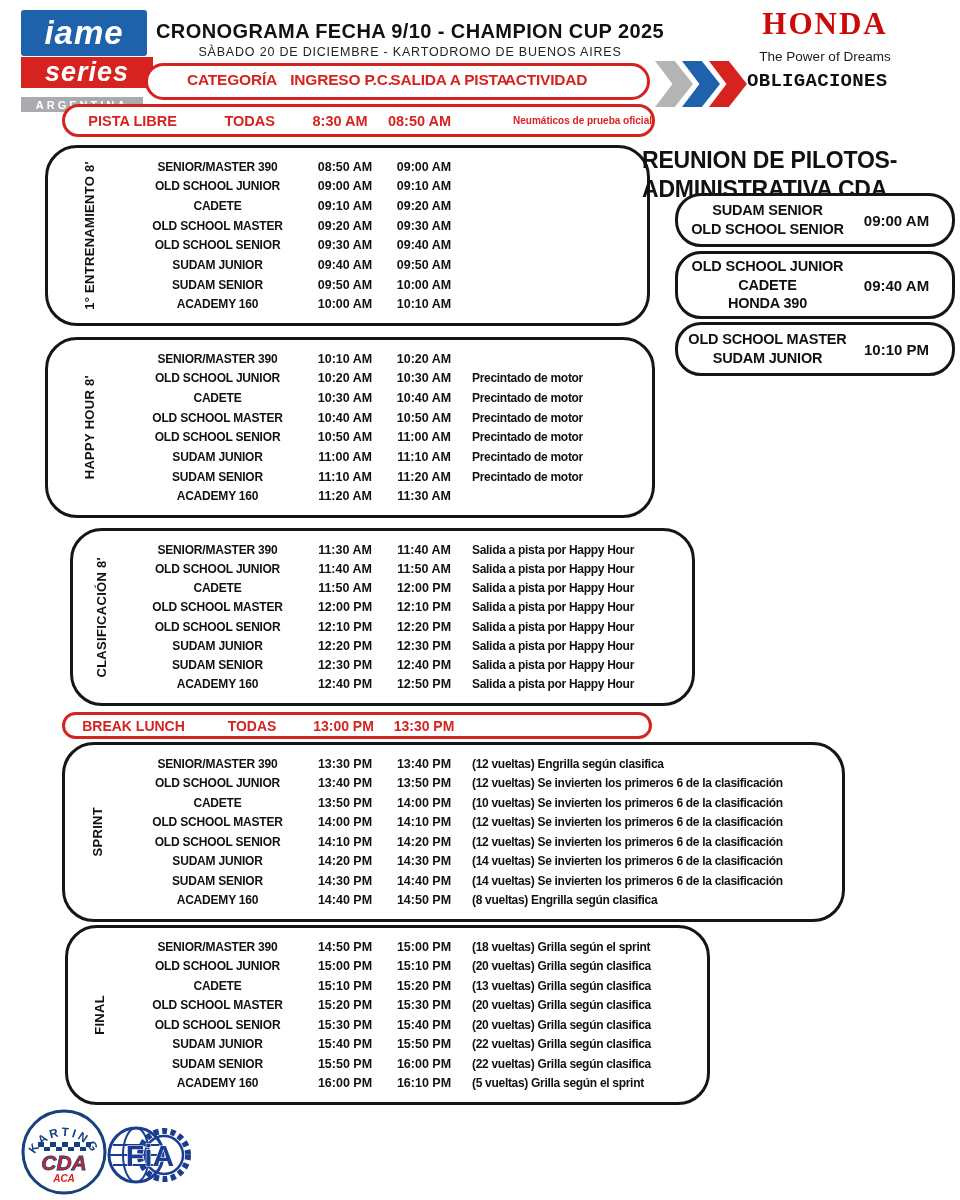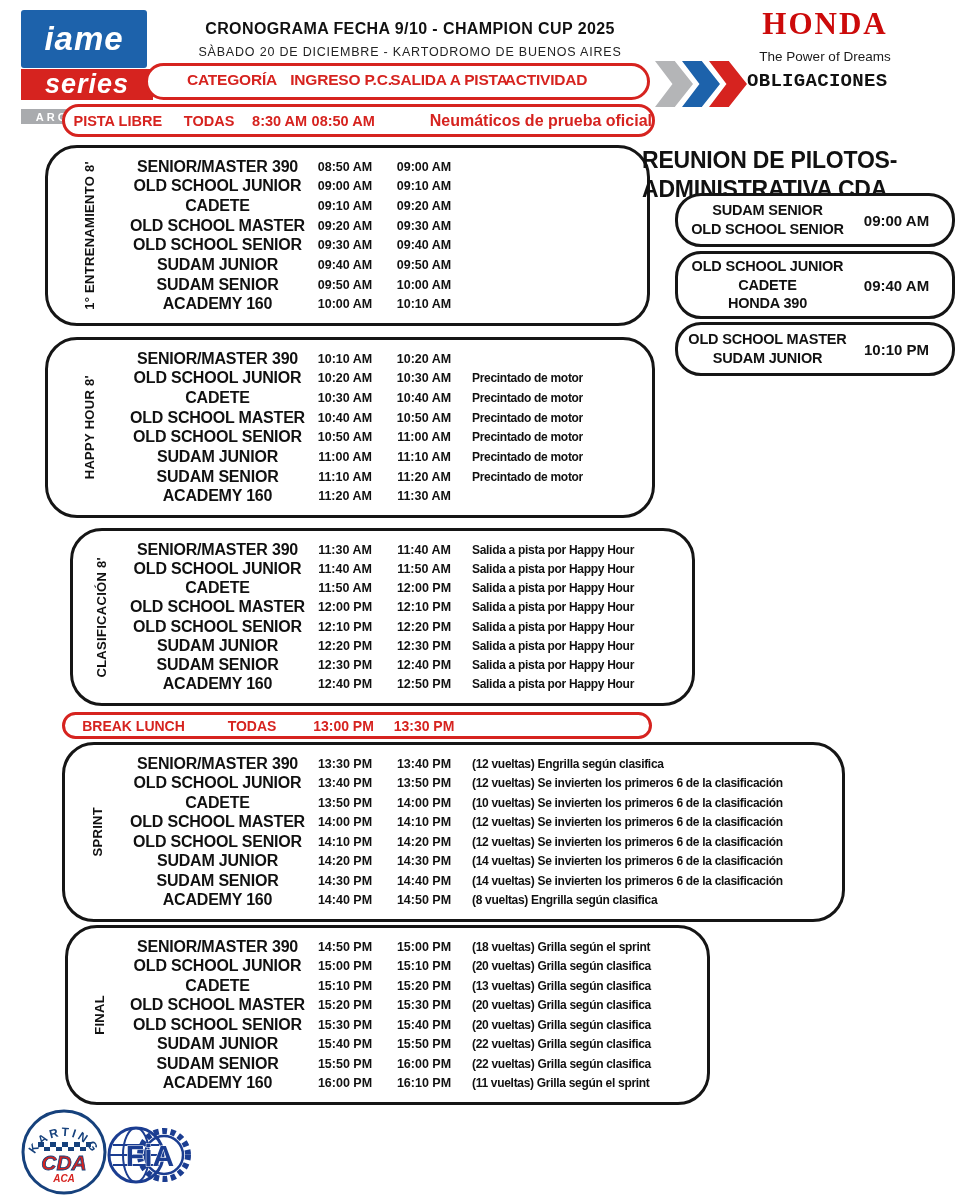--- a/index.html
+++ b/index.html
@@ -6,33 +6,33 @@
     --red:#d6231f; --blue:#1d62ab; --gray:#a9abae; --chevron-gray:#b4b5b7;
     --honda-red:#cc0a0a; --black:#151515; --fia-blue:#1b3d91; --cda-blue:#16417c;
   }
   *{box-sizing:border-box; margin:0; padding:0;}
   html,body{width:960px; height:1200px; background:#fff; overflow:hidden;
     font-family:"Liberation Sans", sans-serif;}
   .page{position:absolute; inset:0; width:960px; height:1200px;}
 
   
   .iame-logo{position:absolute; left:21px; top:10px;}
-  .iame-blue{width:126px; height:58px; background:var(--blue); color:#fff;
+  .iame-blue{width:126px; height:46px; background:var(--blue); color:#fff;
     font-weight:800; font-style:italic; font-size:33px; letter-spacing:1px;
     display:flex; align-items:center; justify-content:center; border-radius:3px;}
   .iame-red{width:132px; height:31px; background:var(--red); color:#fff;
     font-weight:800; font-style:italic; font-size:27px; letter-spacing:1px;
     display:flex; align-items:center; justify-content:center; margin-top:1px;}
   .iame-gray{width:122px; height:15px; background:var(--gray); color:#fff;
     font-weight:700; font-size:11px; letter-spacing:3px;
     display:flex; align-items:center; justify-content:center; margin-top:9px;}
 
   
   .title{position:absolute; left:150px; top:20px; width:520px; text-align:center;
-    font-size:16px; font-weight:800; letter-spacing:.4px; color:#111; white-space:nowrap;}
+    font-size:20px; font-weight:800; letter-spacing:.4px; color:#111; white-space:nowrap;}
   .subtitle{position:absolute; left:150px; top:45px; width:520px; text-align:center;
     font-size:12.5px; font-weight:400; letter-spacing:.8px; color:#222; white-space:nowrap;}
 
   
   .honda{position:absolute; left:735px; top:8px; width:180px; text-align:center;}
   .honda-word{font-family:"Liberation Serif", serif; font-weight:900; font-size:31px;
     letter-spacing:2px; color:var(--honda-red); line-height:1;}
   .honda-tag{font-size:13.5px; color:#1a1a1a; margin-top:10px;}
 
   
@@ -56,40 +56,40 @@
   
   .pill{position:absolute; border:3px solid var(--red); border-radius:18px;
     background:#fff; color:var(--red); display:flex; align-items:center;
     font-weight:800; white-space:nowrap;}
   .pill-pista{left:62px; top:104px; width:593px; height:33px; font-size:14.5px;}
   .pill-break{left:62px; top:712px; width:590px; height:27px; font-size:14px; border-radius:14px;}
   .p-label{width:137px; text-align:center;}
   .p-cat{width:100px; text-align:center;}
   .p-t1{width:83px; text-align:center;}
   .p-t2{width:78px; text-align:center;}
-  .p-act{padding-left:8px; font-size:16px;margin-left:47px;}
+  .p-act{padding-left:8px; font-size:10px;margin-left:47px;}
 
   
   .session-box{position:absolute; border:3px solid var(--black); border-radius:32px;
     background:#fff; display:flex;}
   .box1{left:45px; top:145px; width:605px; height:181px;}
   .box2{left:45px; top:337px; width:610px; height:181px;}
   .box3{left:70px; top:528px; width:625px; height:178px;}
   .box4{left:62px; top:742px; width:783px; height:180px;}
   .box5{left:65px; top:925px; width:645px; height:180px;}
   .box1 .session-label-col{width:82px;} .box2 .session-label-col{width:82px;}
   .box3 .session-label-col{width:57px;} .box4 .session-label-col{width:65px;}
   .box5 .session-label-col{width:62px;}
   .session-label-col{display:flex; align-items:center; justify-content:center;}
   .session-label{writing-mode:vertical-rl; transform:rotate(180deg); font-weight:800;
     font-size:13px; color:#111; white-space:nowrap; letter-spacing:.3px;}
   .rows{flex:1; display:flex; flex-direction:column; justify-content:space-around;
     padding:9px 0;}
   .row{display:flex; align-items:center; white-space:nowrap;}
-  .c-cat{width:175px; text-align:center; font-weight:800; font-size:16px;
+  .c-cat{width:175px; text-align:center; font-weight:800; font-size:12px;
     letter-spacing:-.2px; color:#111;}
   .c-t1{width:80px; text-align:center; font-weight:800; font-size:12.5px; color:#111;}
   .c-t2{width:78px; text-align:center; font-weight:800; font-size:12.5px; color:#111;}
   .c-act{padding-left:9px; font-weight:800; font-size:12px; letter-spacing:-.3px; color:#111;}
 
   
   .reunion-heading{position:absolute; left:642px; top:146px; font-size:23px;
     font-weight:700; color:#111; line-height:1.25; letter-spacing:-.2px;}
   .ob-box{position:absolute; left:675px; width:280px; border:3px solid var(--black);
     border-radius:26px; background:#fff; display:flex; align-items:center; padding:0 8px;}
@@ -418,21 +418,21 @@
         <div class="row">
           <span class="c-cat">SUDAM SENIOR</span>
           <span class="c-t1">15:50 PM</span>
           <span class="c-t2">16:00 PM</span>
           <span class="c-act">(22 vueltas) Grilla según clasifica</span>
         </div>
         <div class="row">
           <span class="c-cat">ACADEMY 160</span>
           <span class="c-t1">16:00 PM</span>
           <span class="c-t2">16:10 PM</span>
-          <span class="c-act">(11 vueltas) Grilla según el sprint</span>
+          <span class="c-act">(5 vueltas) Grilla según el sprint</span>
         </div>
       </div>
   </div>
 
   <div class="reunion-heading">
     <div>REUNION DE PILOTOS-</div>
     <div>ADMINISTRATIVA CDA</div>
   </div>
 
   <div class="ob-box obA">

